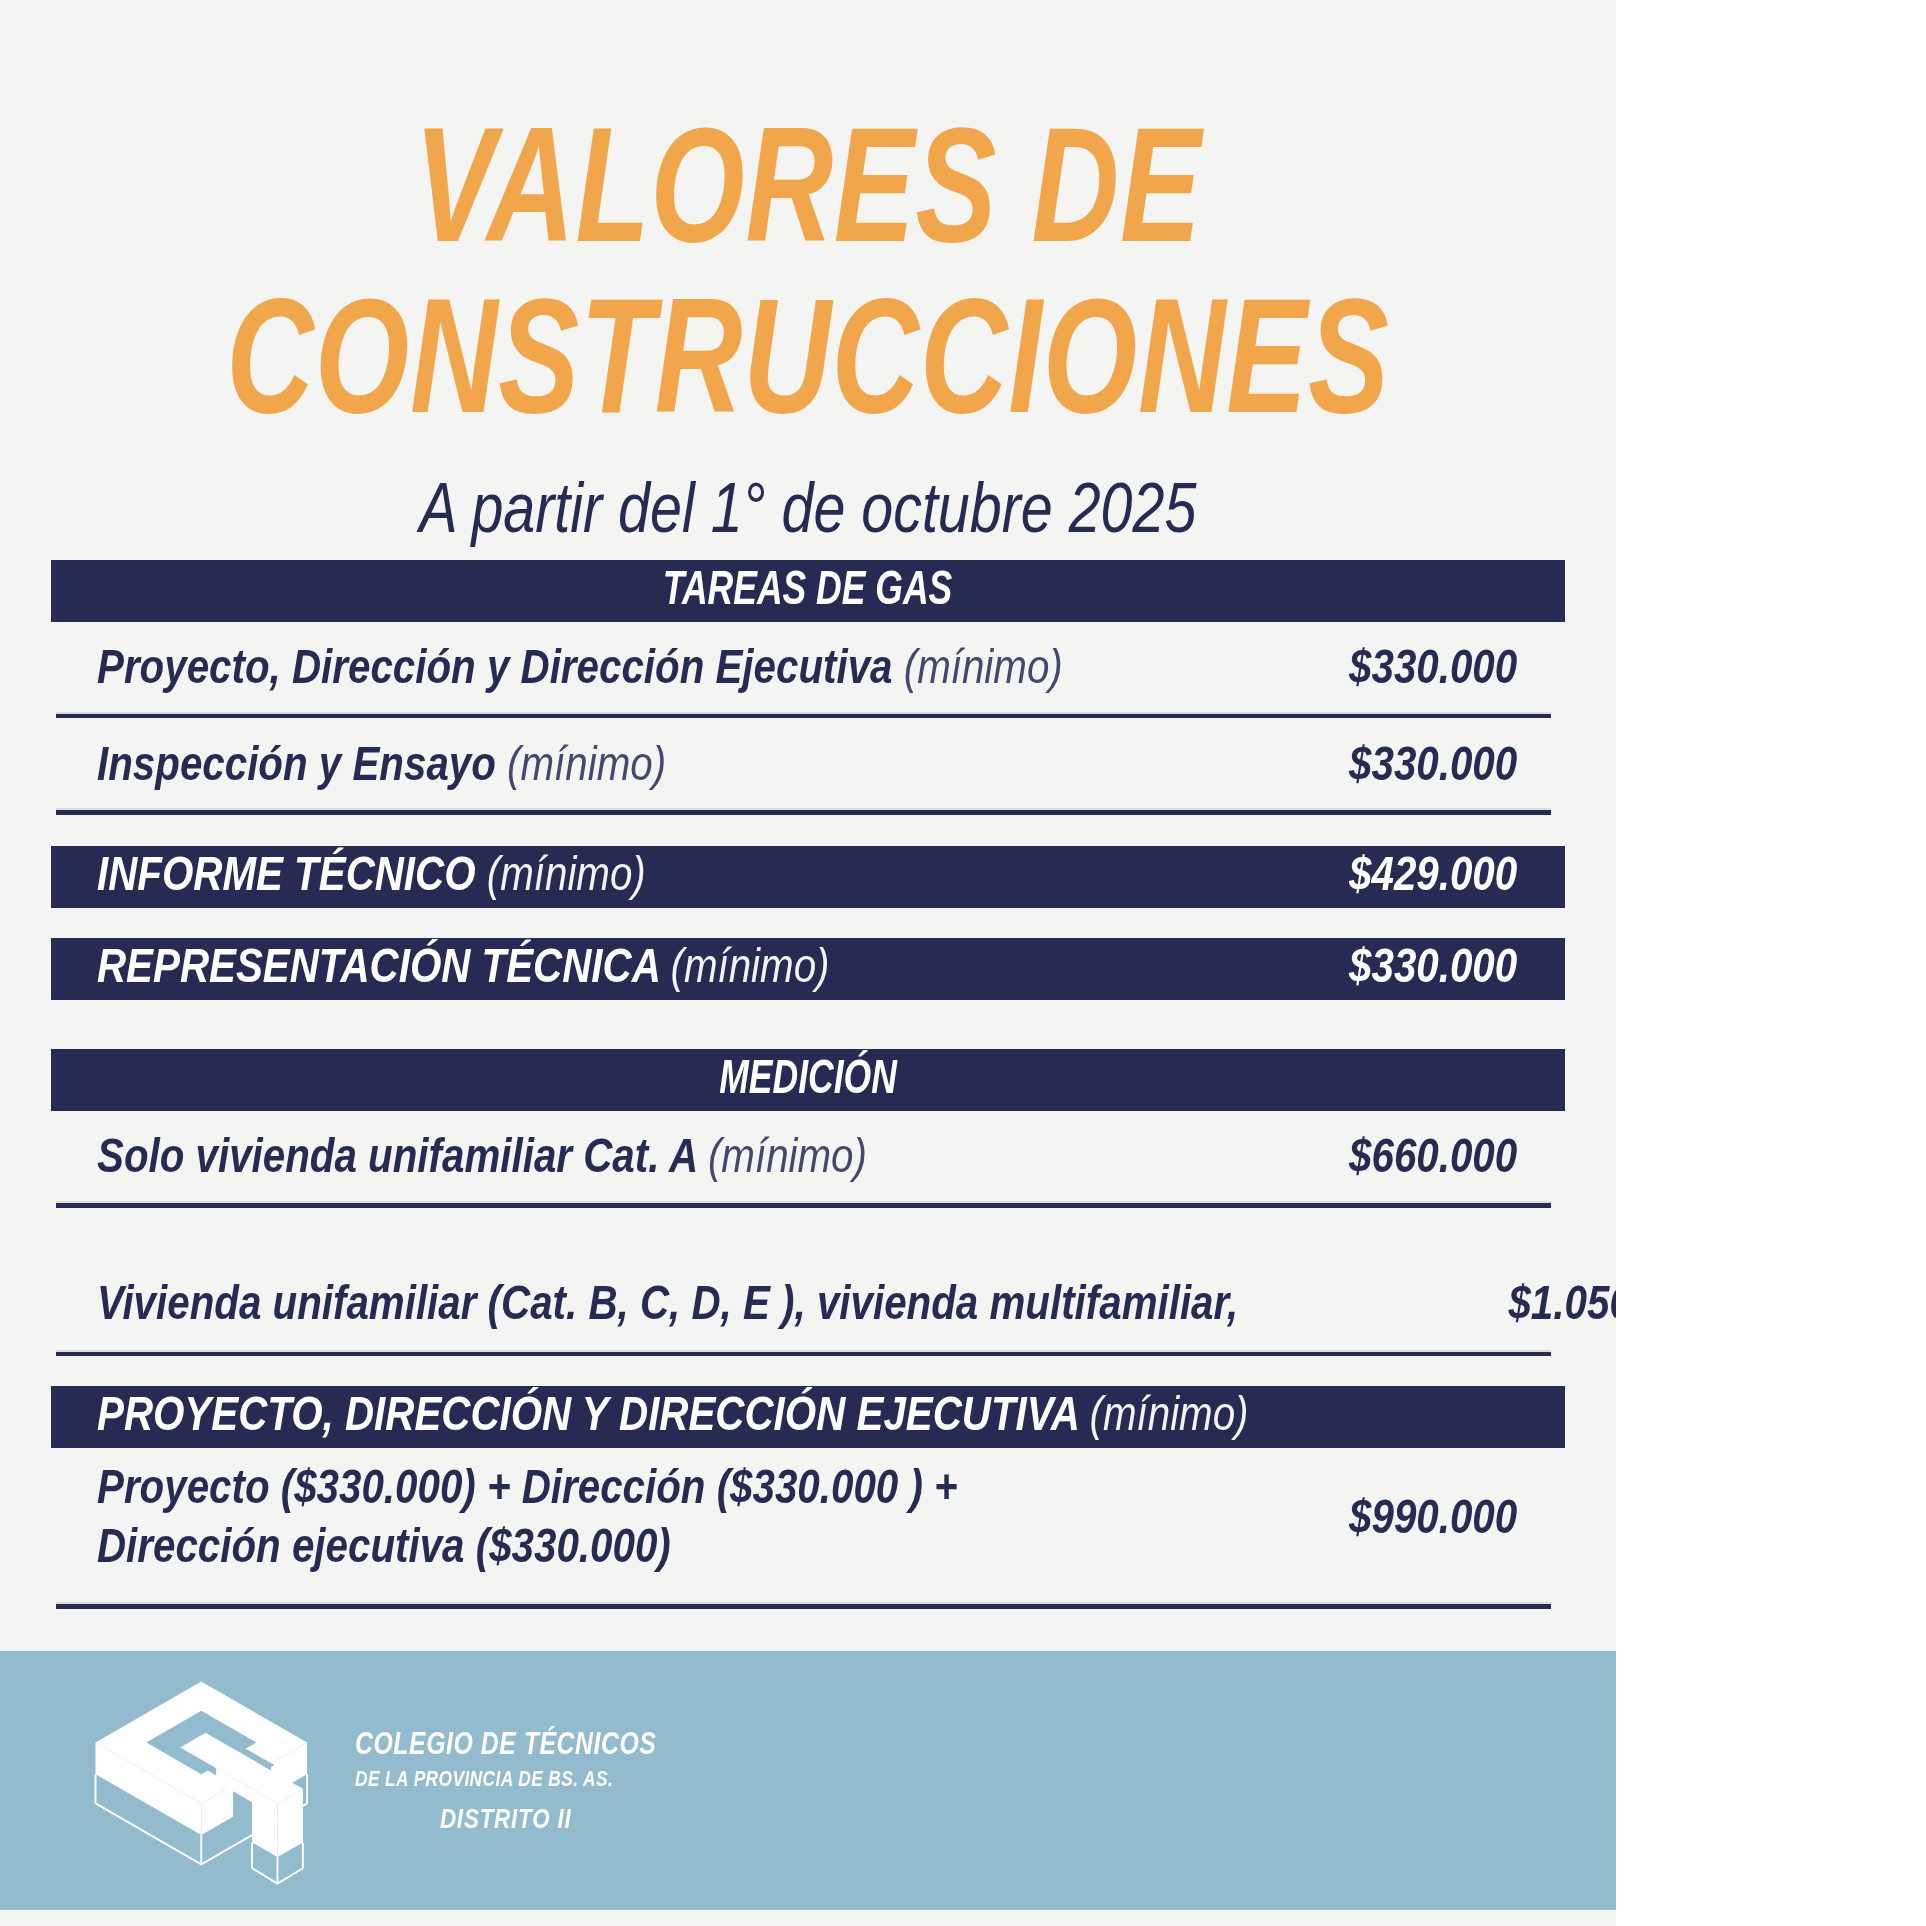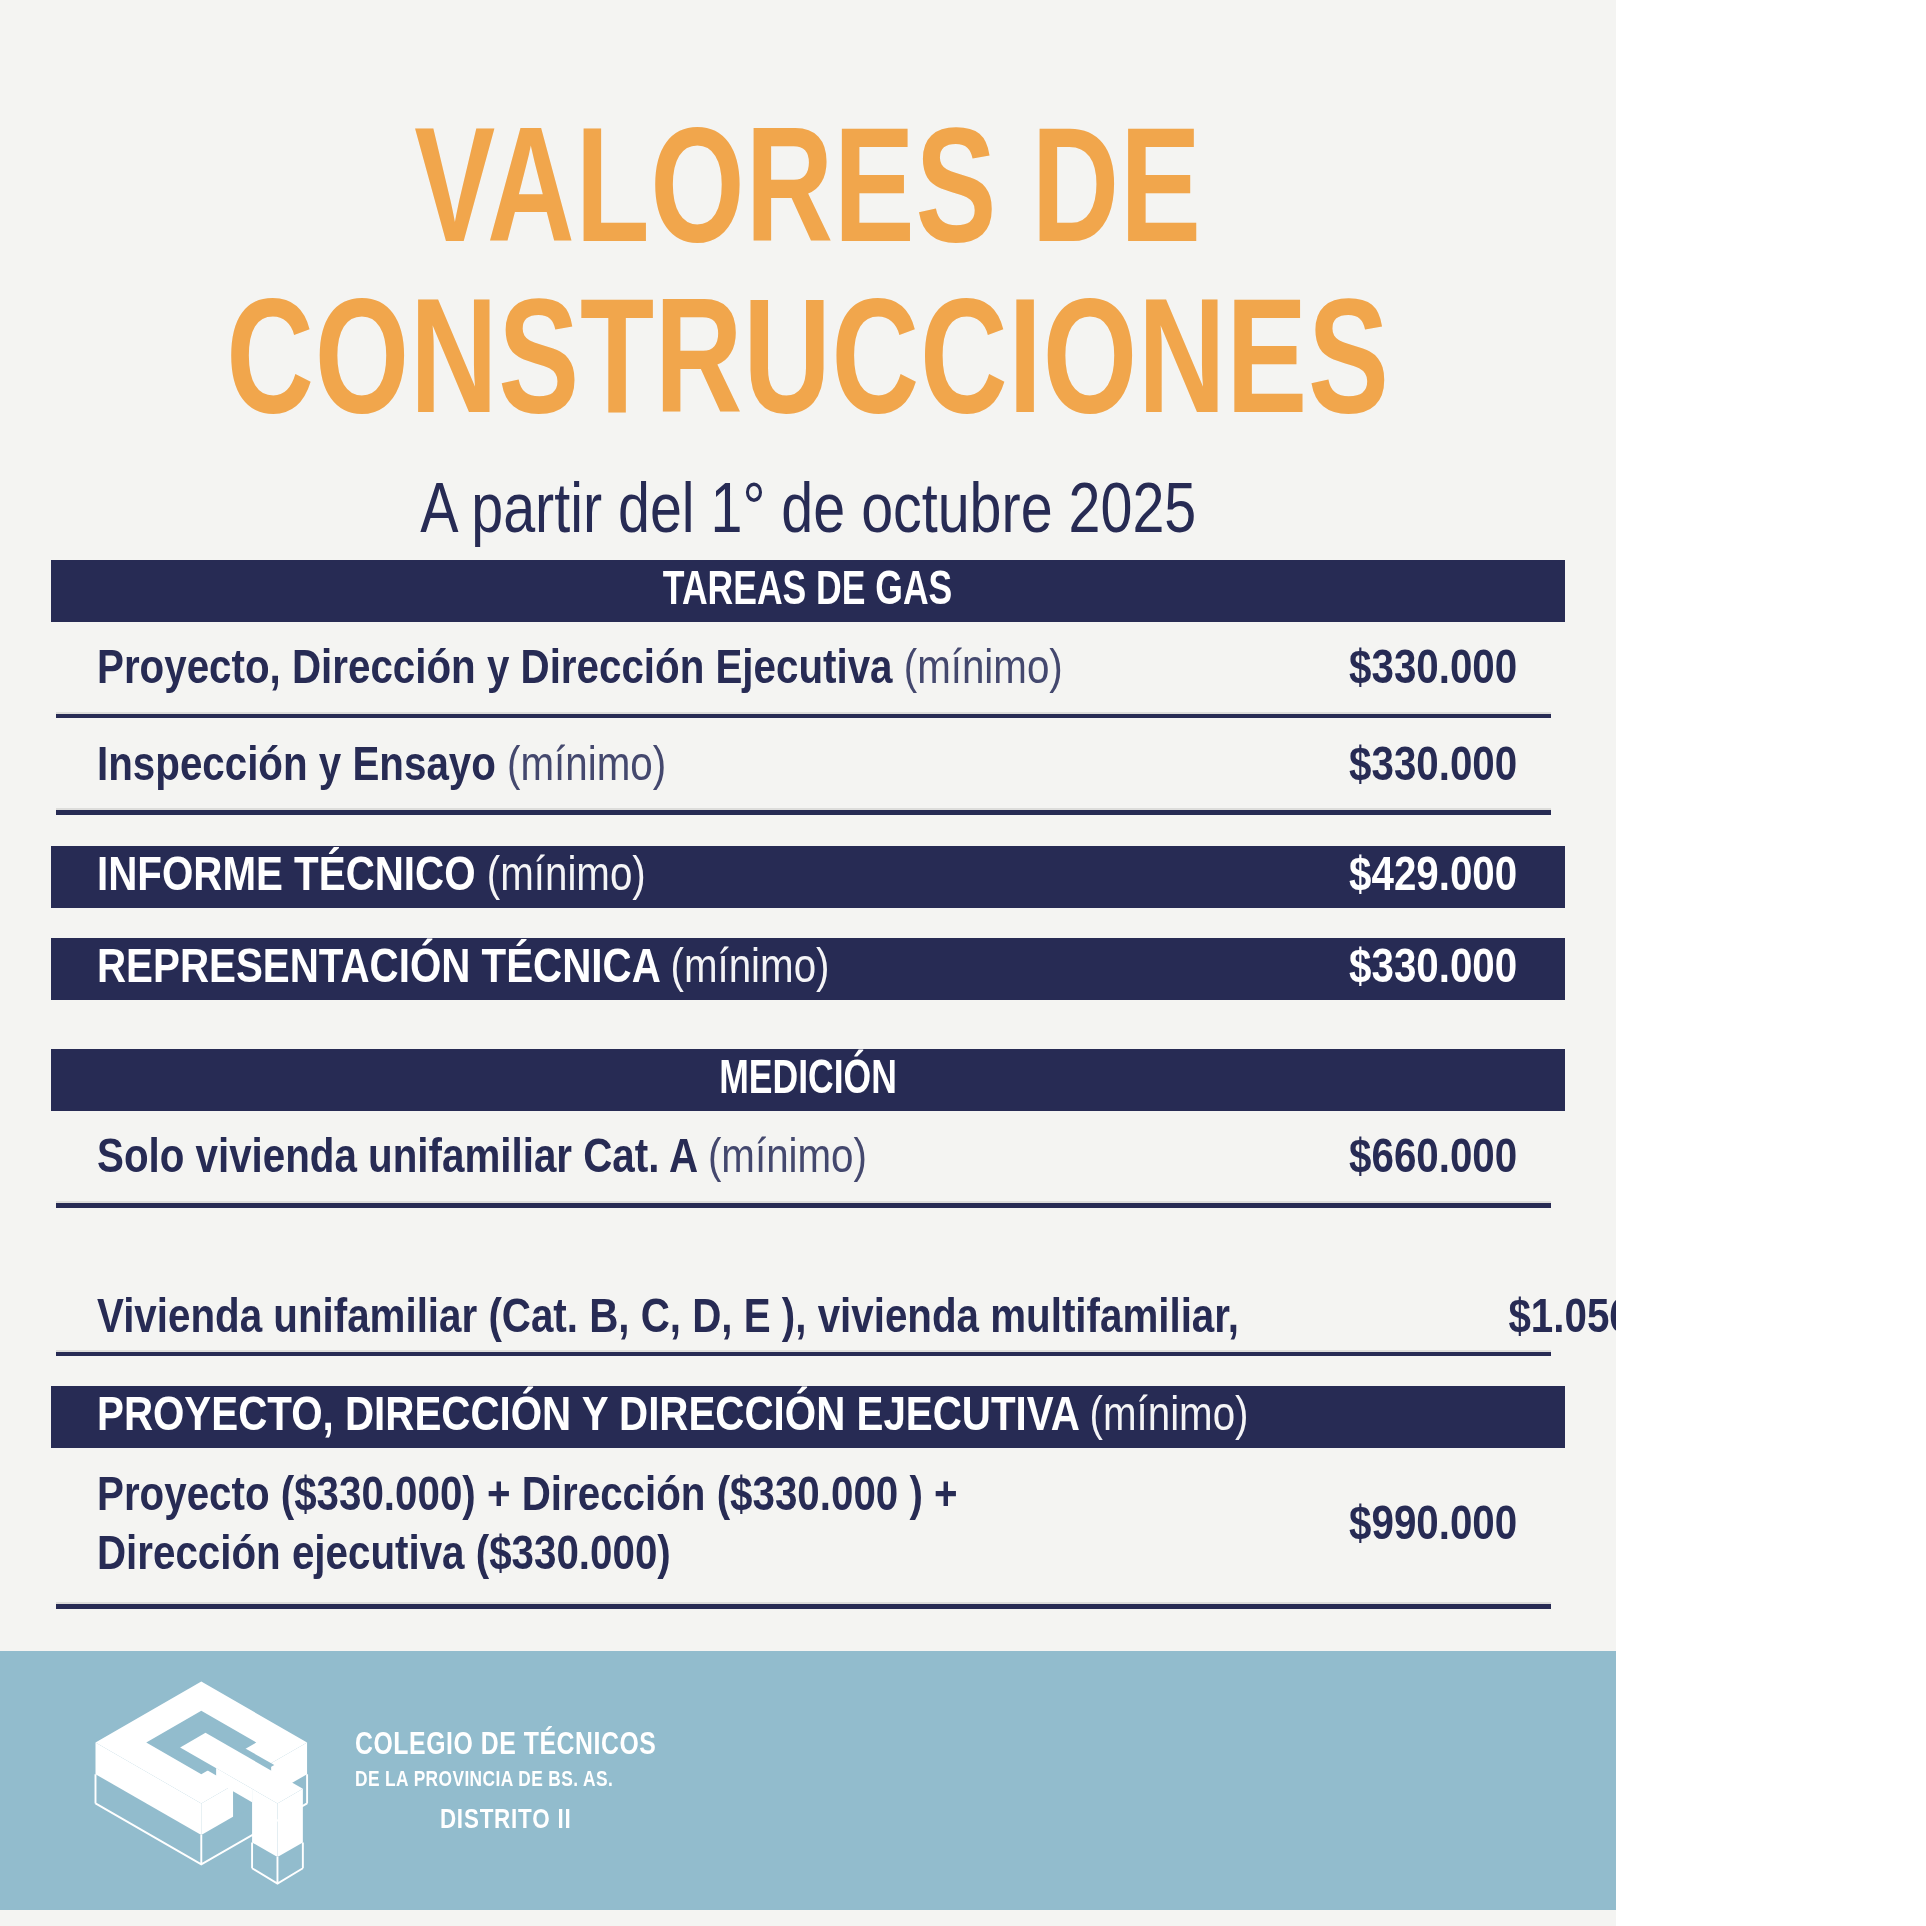--- a/index.html
+++ b/index.html
@@ -1,39 +1,39 @@
 <!DOCTYPE html>
 <html style="font-size:7.7px"><head>
 <meta charset="utf-8">
 <style>
   * { margin:0; padding:0; box-sizing:border-box; }
   html,body { width:1926px; height:1926px; }
   body { font-family:"Liberation Sans", sans-serif; }
-  .canvas { position:relative; width:1616px; height:1926px; background:#f4f4f2; overflow:hidden; }
+  .canvas { position:relative; width:1616px; height:1926px; background:#f4f4f2; overflow:hidden;font-style:italic; }
 
   
   .cx   { display:inline-block; transform:scaleX(0.84); transform-origin:left center; white-space:nowrap; }
   .cx-c { display:inline-block; transform:scaleX(0.74); transform-origin:center center; white-space:nowrap; }
   .cx-r { display:inline-block; transform:scaleX(0.84); transform-origin:right center; white-space:nowrap; }
 
   
   .header { padding-top:99px; text-align:center; }
   .title { color:#f1a64c; font-weight:700; font-size:164px; line-height:171px; letter-spacing:1px; }
   .title .t-line { display:block; }
   .subtitle { margin-top:27px; color:#272b54; font-size:70px; font-weight:400; }
   .subtitle .cx-c { transform:scaleX(0.82); }
 
   
   .table { margin:11.6px 51px 0 51px; color:#272b54; font-size:48px; }
   .band { background:#272b54; color:#ffffff; height:62px; display:flex; align-items:flex-start; }
   .band.center { justify-content:center; }
   .band.split { justify-content:space-between; padding:0 48px 0 46px; }
   .band-label { font-weight:700; }
   .row { display:flex; justify-content:space-between; align-items:center; min-height:90px; padding:0 48px 0 46px; }
-  .row.two-line { align-items:flex-end; min-height:142px; padding-bottom:5px;gap:14px; }
+  .row.two-line { align-items:flex-end; min-height:142px; padding-bottom:18px;gap:14px; }
   .row.two-line.tall { min-height:154px;align-items:center; }
   .line { line-height:59px; }
   .label { font-weight:700; }
   .suf { font-weight:400; color:#44486e; }
   .band .suf { color:#ffffff; opacity:0.95; }
   .value { font-weight:700; text-align:right; }
   .row.two-line .value { line-height:59px; }
   .divider { height:6.7px; background:#272b54; border-top:2.4px solid #dddddb; margin:0 14.4px 0 4.8px; }
   .sp-md { height:31px; } .sp-sm { height:30px; } .sp-lg { height:49px; }
 

